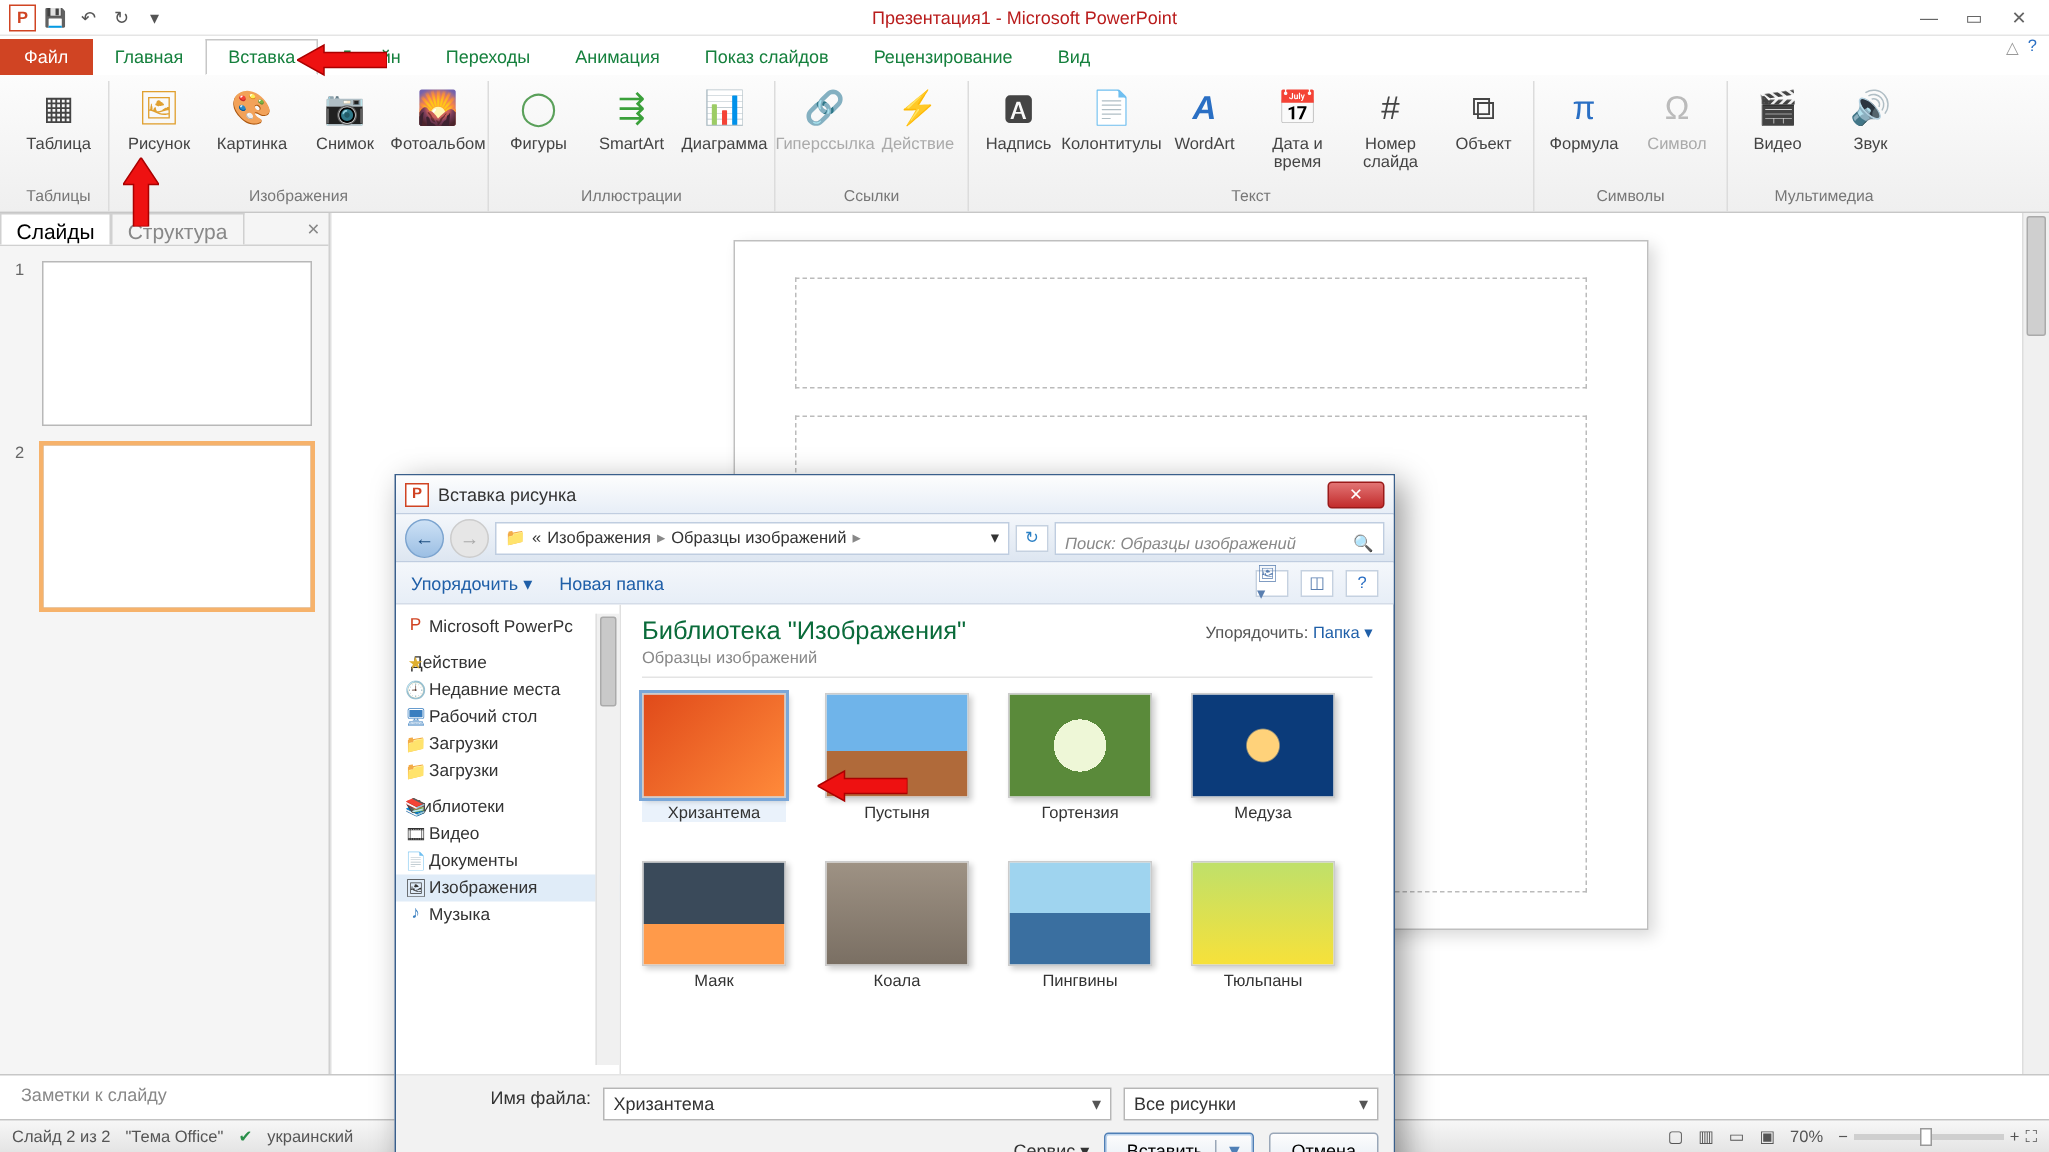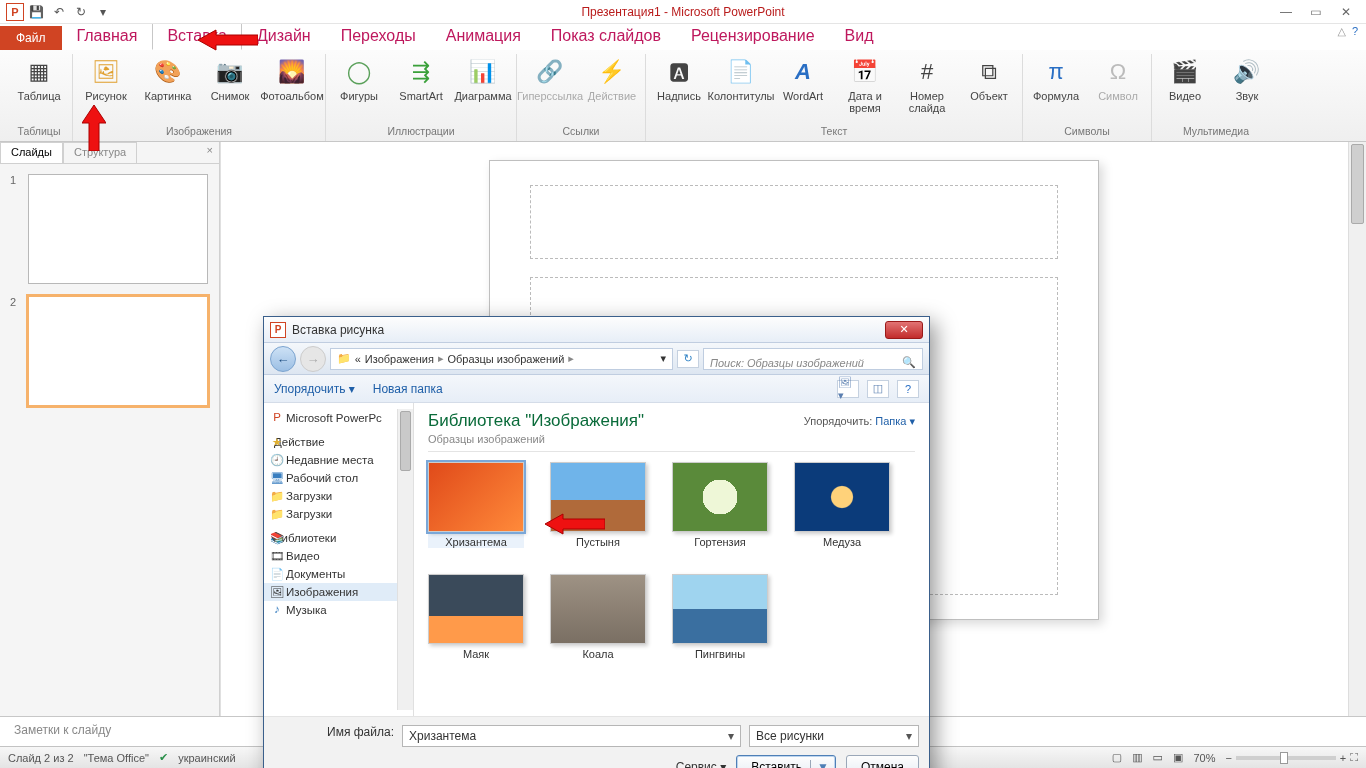--- a/index.html
+++ b/index.html
@@ -9,37 +9,37 @@
   .qat { display:flex; align-items:center; gap:4px; padding-left:6px;}
   .qat .q-icon { width:18px; height:18px; display:flex; align-items:center; justify-content:center; font-size:12px; color:#555; border:1px solid transparent;}
   .qat .q-icon.pp { background:#fff; color:#d04423; border:1px solid #d04423; font-weight:bold; font-size:11px;}
   .title-center { position:absolute; left:0; right:0; text-align:center; color:#b91c1c; font-size:12px; pointer-events:none;}
   .win-controls { margin-left:auto; display:flex; gap:6px; padding-right:8px;}
   .win-controls span { width:24px; text-align:center; color:#666;}
   .help-row { position:absolute; right:8px; top:25px; display:flex; gap:6px; color:#999; font-size:11px;}
   
   .ribbon-tabs { height:26px; display:flex; align-items:flex-end; padding-left:0;}
   .file-tab { background:#d04423; color:#fff; padding:4px 16px; height:24px; display:flex; align-items:center; font-size:12px;}
-  .r-tab { padding:4px 14px; color:#be185d; border:1px solid transparent; font-size:16px;}
+  .r-tab { padding:4px 14px; color:#15803d; border:1px solid transparent; font-size:12px;}
   .r-tab.active { border:1px solid #c7c7c7; border-bottom:1px solid #fff; background:#fff;}
   
   .ribbon { height:92px; background:linear-gradient(#fcfcfc,#efefef); border-bottom:1px solid #c7c7c7; display:flex; padding:4px 6px 0 6px;}
   .grp { display:flex; flex-direction:column; align-items:center; padding:0 6px; border-right:1px solid #dcdcdc;}
   .grp:last-child { border-right:none;}
   .grp-items { display:flex; align-items:flex-start; gap:8px; flex:1;}
   .rbtn { display:flex; flex-direction:column; align-items:center; width:54px; text-align:center; font-size:11px; color:#444; gap:2px; padding-top:2px;}
   .rbtn .ic { width:32px; height:32px; display:flex; align-items:center; justify-content:center; font-size:22px; }
   .rbtn.dim { color:#aaa;}
   .rbtn.dim .ic { color:#bbb;}
   .grp-label { font-size:10.5px; color:#777; padding:2px 0 4px 0;}
   
   .workspace { display:flex; height:calc(768px - 24px - 26px - 92px - 22px - 30px); position:relative;}
   
   .slide-panel { width:220px; background:#f5f5f5; border-right:1px solid #d0d0d0; display:flex; flex-direction:column;}
-  .panel-tabs { display:flex; height:22px; border-bottom:1px solid #d0d0d0; font-size:11px;}
+  .panel-tabs { display:flex; height:22px; border-bottom:1px solid #d0d0d0; font-size:14px;}
   .p-tab { padding:3px 10px; border:1px solid #d0d0d0; border-bottom:none; background:#fff;}
   .p-tab.inactive { background:#f5f5f5; color:#888;}
   .panel-tabs .closer { margin-left:auto; padding:2px 6px; color:#888;}
   .thumbs { padding:10px; display:flex; flex-direction:column; gap:12px;}
   .thumb-row { display:flex; gap:6px;}
   .thumb-num { width:12px; color:#666; font-size:11px;}
   .thumb { width:180px; height:110px; background:#fff; border:1px solid #b8b8b8;}
   .thumb.selected { outline:3px solid #f6b26b; outline-offset:-1px;}
   
   .canvas-area { flex:1; background:#fff; position:relative; overflow:hidden; border-left:1px solid #e0e0e0;}
@@ -384,20 +384,24 @@
               <div class="cap">Маяк</div>
             </div>
             <div class="card">
               <div class="img" style="background: linear-gradient(rgb(158, 146, 132), rgb(122, 111, 99));"></div>
               <div class="cap">Коала</div>
             </div>
             <div class="card">
               <div class="img" style="background: linear-gradient(rgb(159, 212, 239) 50%, rgb(58, 111, 160) 50%);"></div>
               <div class="cap">Пингвины</div>
             </div>
+            <div class="card">
+              <div class="img" style="background: linear-gradient(rgb(191, 224, 106), rgb(247, 225, 58));"></div>
+              <div class="cap">Тюльпаны</div>
+            </div>
           </div>
       </div>
     </div>
     <div class="dlg-bottom">
       <div class="row-fn">
         <label>Имя файла:</label>
         <div class="combo" style="flex:1">
           <span>Хризантема</span>
             <span class="dd">▾</span>
         </div>

